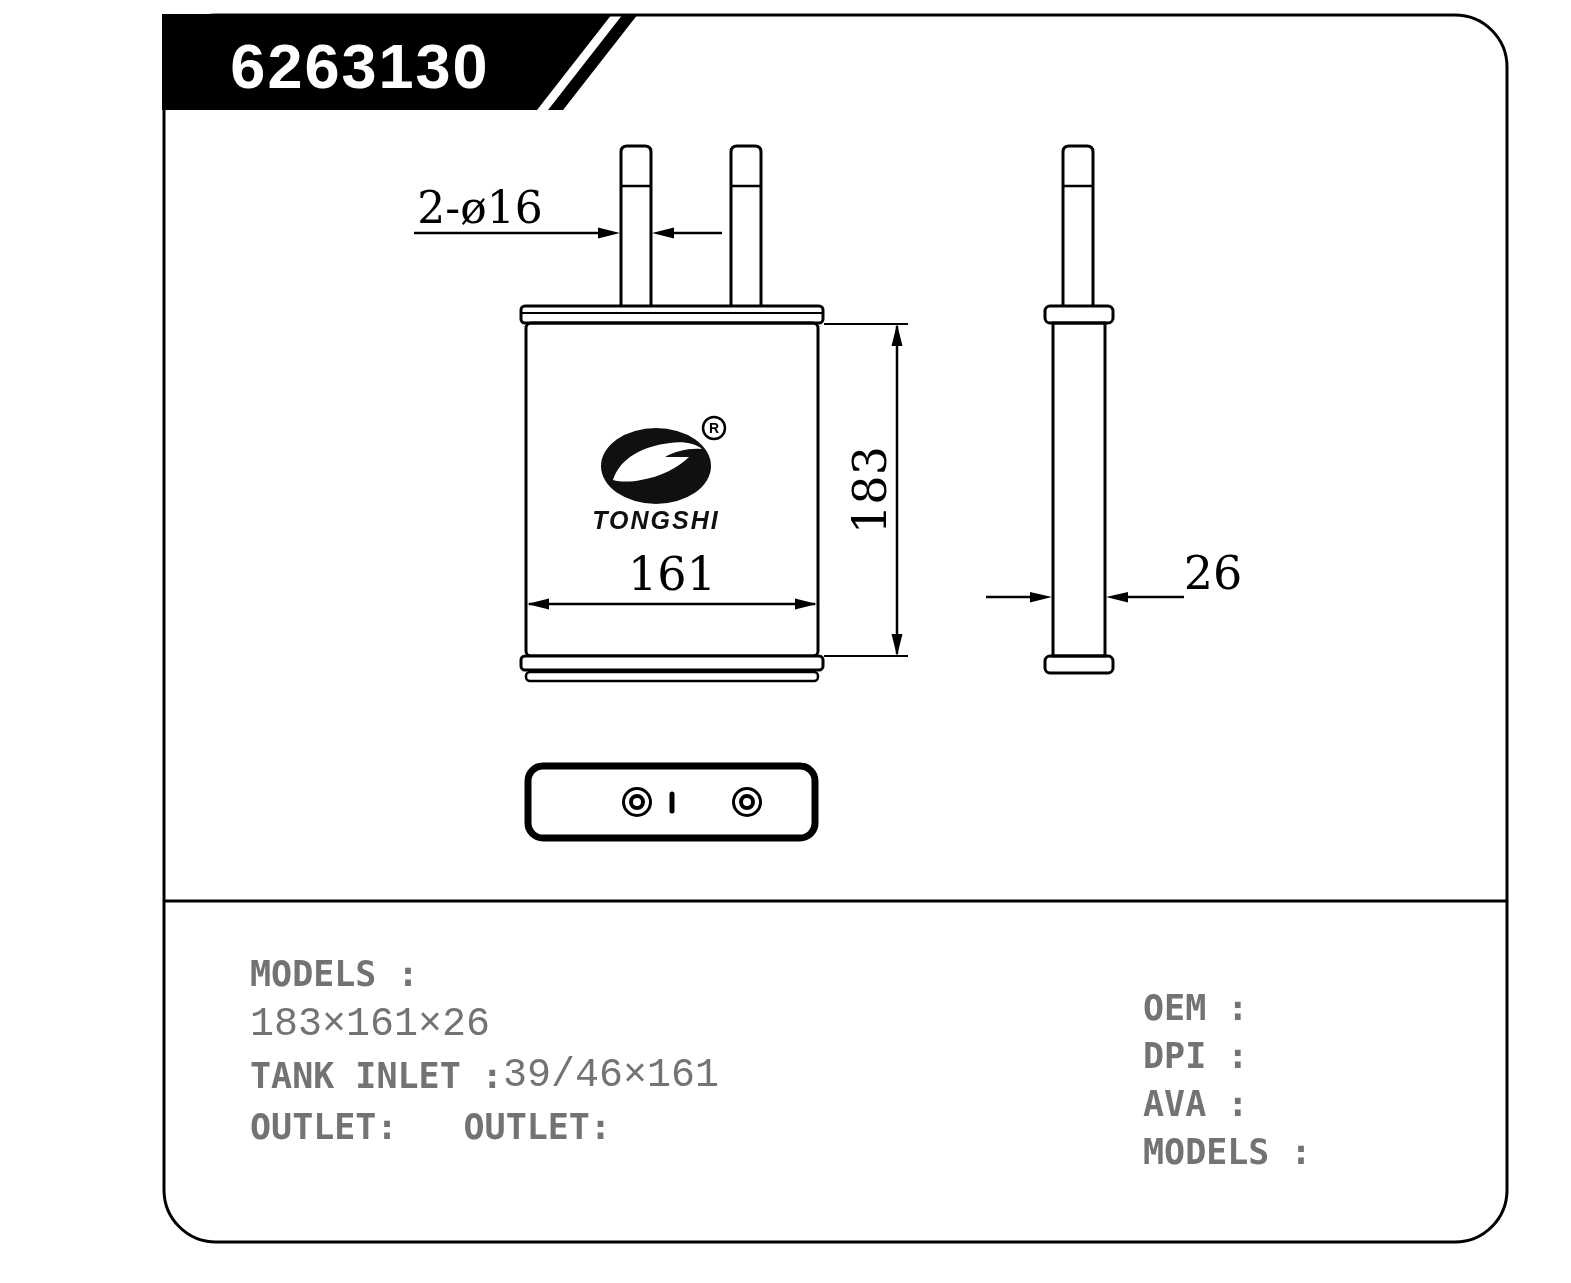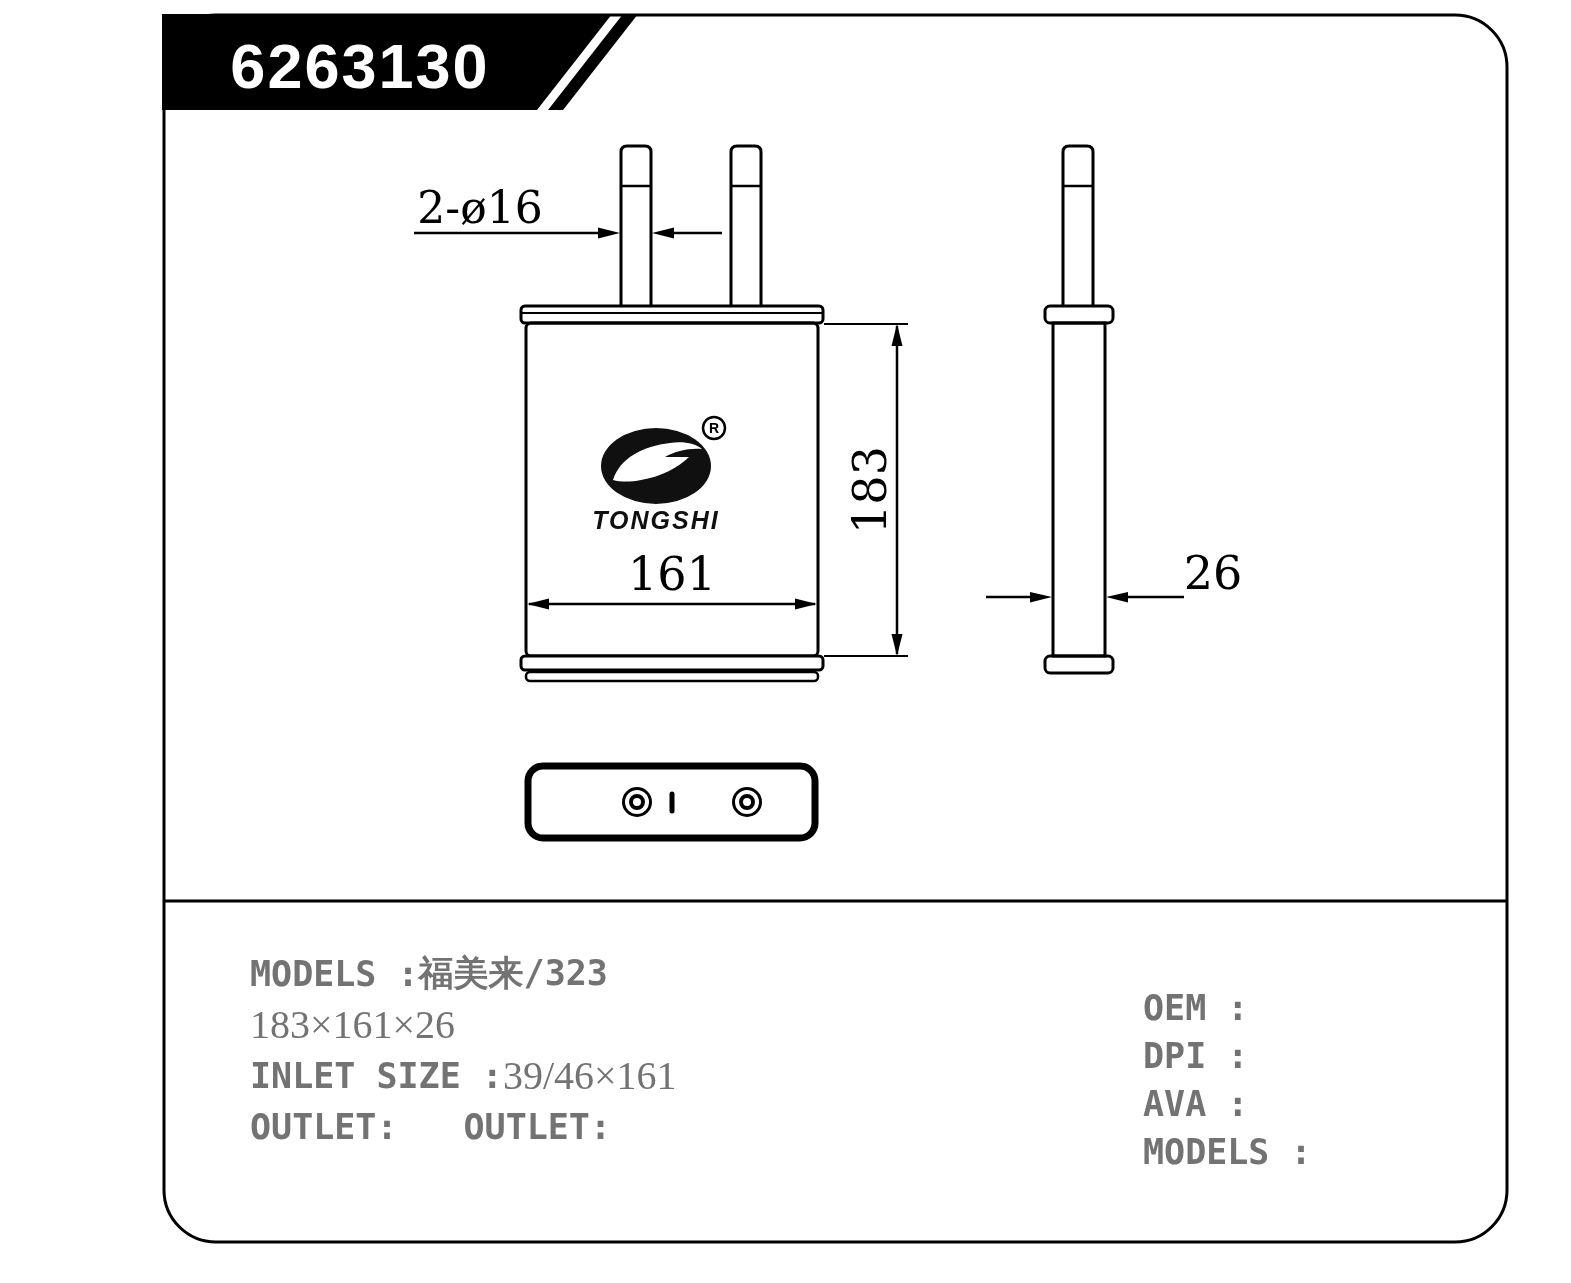--- a/index.html
+++ b/index.html
@@ -24,21 +24,21 @@
 
   
   .specs-left  { position:absolute; left:250px; top:948px; }
   .specs-right { position:absolute; left:1143px; top:956px;margin-top:28px; }
   .spec-row {
     display:flex; align-items:center; height:51px;
     font-family:"DejaVu Sans Mono","DejaVu Sans",monospace;
     font-weight:bold; font-size:35px; color:#737373; white-space:pre;
   }
   .specs-right .spec-row { height:48px; }
-  .val-serif { font-family:Liberation Serif, serif; font-weight:normal; font-size:40px; }
+  .val-serif { font-family:Liberation Mono, monospace; font-weight:normal; font-size:40px; }
   .outlet-gap { margin-left:66px; }
 </style>
 </head>
 <body>
 
 <div class="canvas">
 
   <svg width="1571" height="1283" viewBox="0 0 1571 1283">
 
     <rect x="164" y="15" width="1343" height="1227" rx="52" fill="none" stroke="#000" stroke-width="3"></rect>
@@ -129,27 +129,27 @@
       <line x1="986" y1="597" x2="1031" y2="597" stroke="#000" stroke-width="2.5"></line>
       <polygon points="1052,597 1030,592 1030,602.5" fill="#000"></polygon>
       <polygon points="1106,597 1128,592 1128,602.5" fill="#000"></polygon>
       <line x1="1127" y1="597" x2="1184" y2="597" stroke="#000" stroke-width="2.5"></line>
       <text x="1213" y="589" text-anchor="middle" class="t-dim">26</text>
     </g>
   </svg>
 
   <div class="specs-left">
     <div class="spec-row">
-      <span>MODELS :</span><span>福美来/323</span>
+      <span>MODELS :</span>
     </div>
     <div class="spec-row">
       <span class="val-serif">183×161×26</span>
     </div>
     <div class="spec-row">
-      <span>INLET SIZE :</span><span class="val-serif">39/46×161</span>
+      <span>TANK INLET :</span><span class="val-serif">39/46×161</span>
     </div>
     <div class="spec-row">
       <span>OUTLET:</span><span class="outlet-gap">OUTLET:</span>
     </div>
   </div>
 
   <div class="specs-right">
     <div class="spec-row">
       <span>OEM :</span>
     </div>

